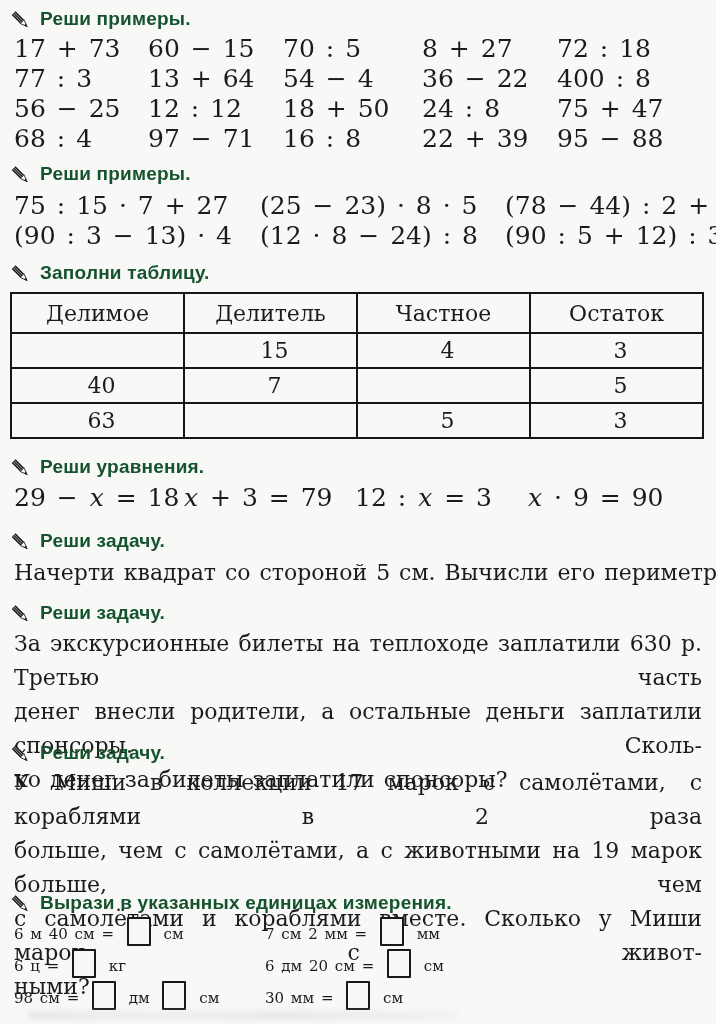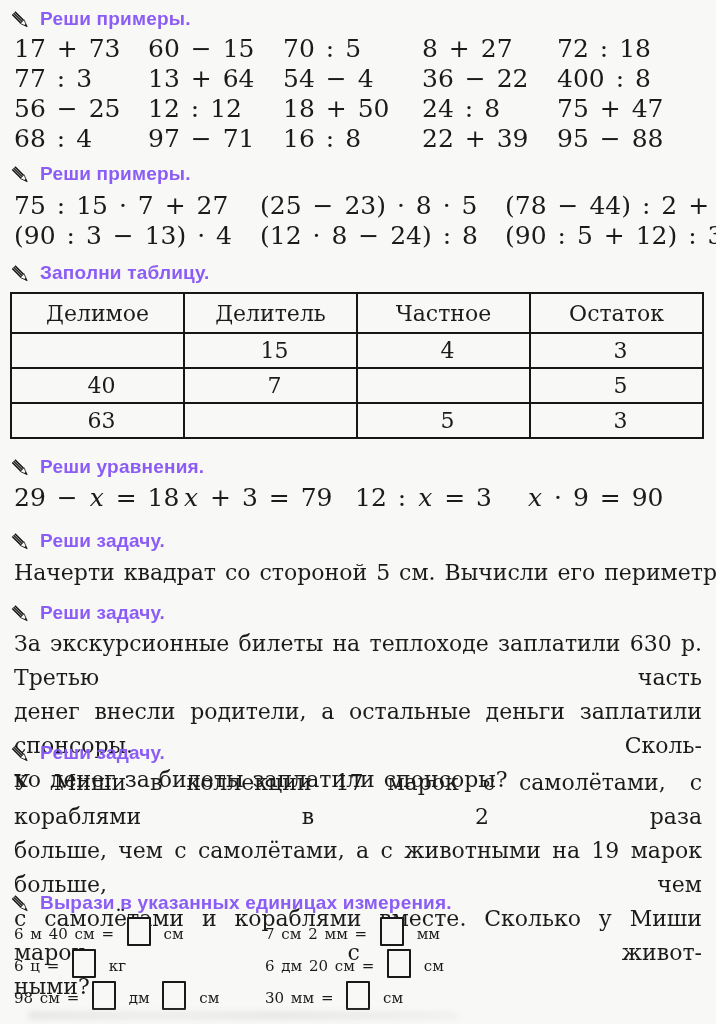--- a/index.html
+++ b/index.html
@@ -1,20 +1,20 @@
 <!DOCTYPE html>
 <html><head>
 <meta charset="utf-8">
 <style>
   html,body{margin:0;padding:0;background:#e9e9e7;}
   .sheet{position:relative;width:716px;height:1024px;background:#f8f8f6;
          font-family:"DejaVu Serif",serif;color:#1b1b1b;overflow:hidden;margin:0 auto;}
   .sec-head{position:absolute;left:10px;display:flex;align-items:center;gap:10px;
             font-family:"Liberation Sans",sans-serif;font-size:19px;font-weight:700;
-            color:#8b5cf6;letter-spacing:.2px;}
+            color:#14532d;letter-spacing:.2px;}
   .pencil{width:20px;height:17px;flex:0 0 auto;}
   .grid{position:absolute;display:grid;}
   #g1{left:14px;top:34px;width:695px;grid-template-columns:134px 135px 139px 135px 1fr;}
   #g2{left:14px;top:191px;width:695px;grid-template-columns:246px 245px 1fr;}
   #eqs{left:14px;top:483px;width:695px;grid-template-columns:169px 172px 172px 1fr;}
   .mcell,.eq{font-size:25px;line-height:30px;white-space:pre;word-spacing:3px;}
   .eq i{font-style:italic;padding:0 1px;}
   .tablewrap{position:absolute;left:10px;top:292px;width:694px;}
   table{border-collapse:collapse;width:100%;table-layout:fixed;}
   th,td{border:2px solid #161616;text-align:center;font-weight:normal;

